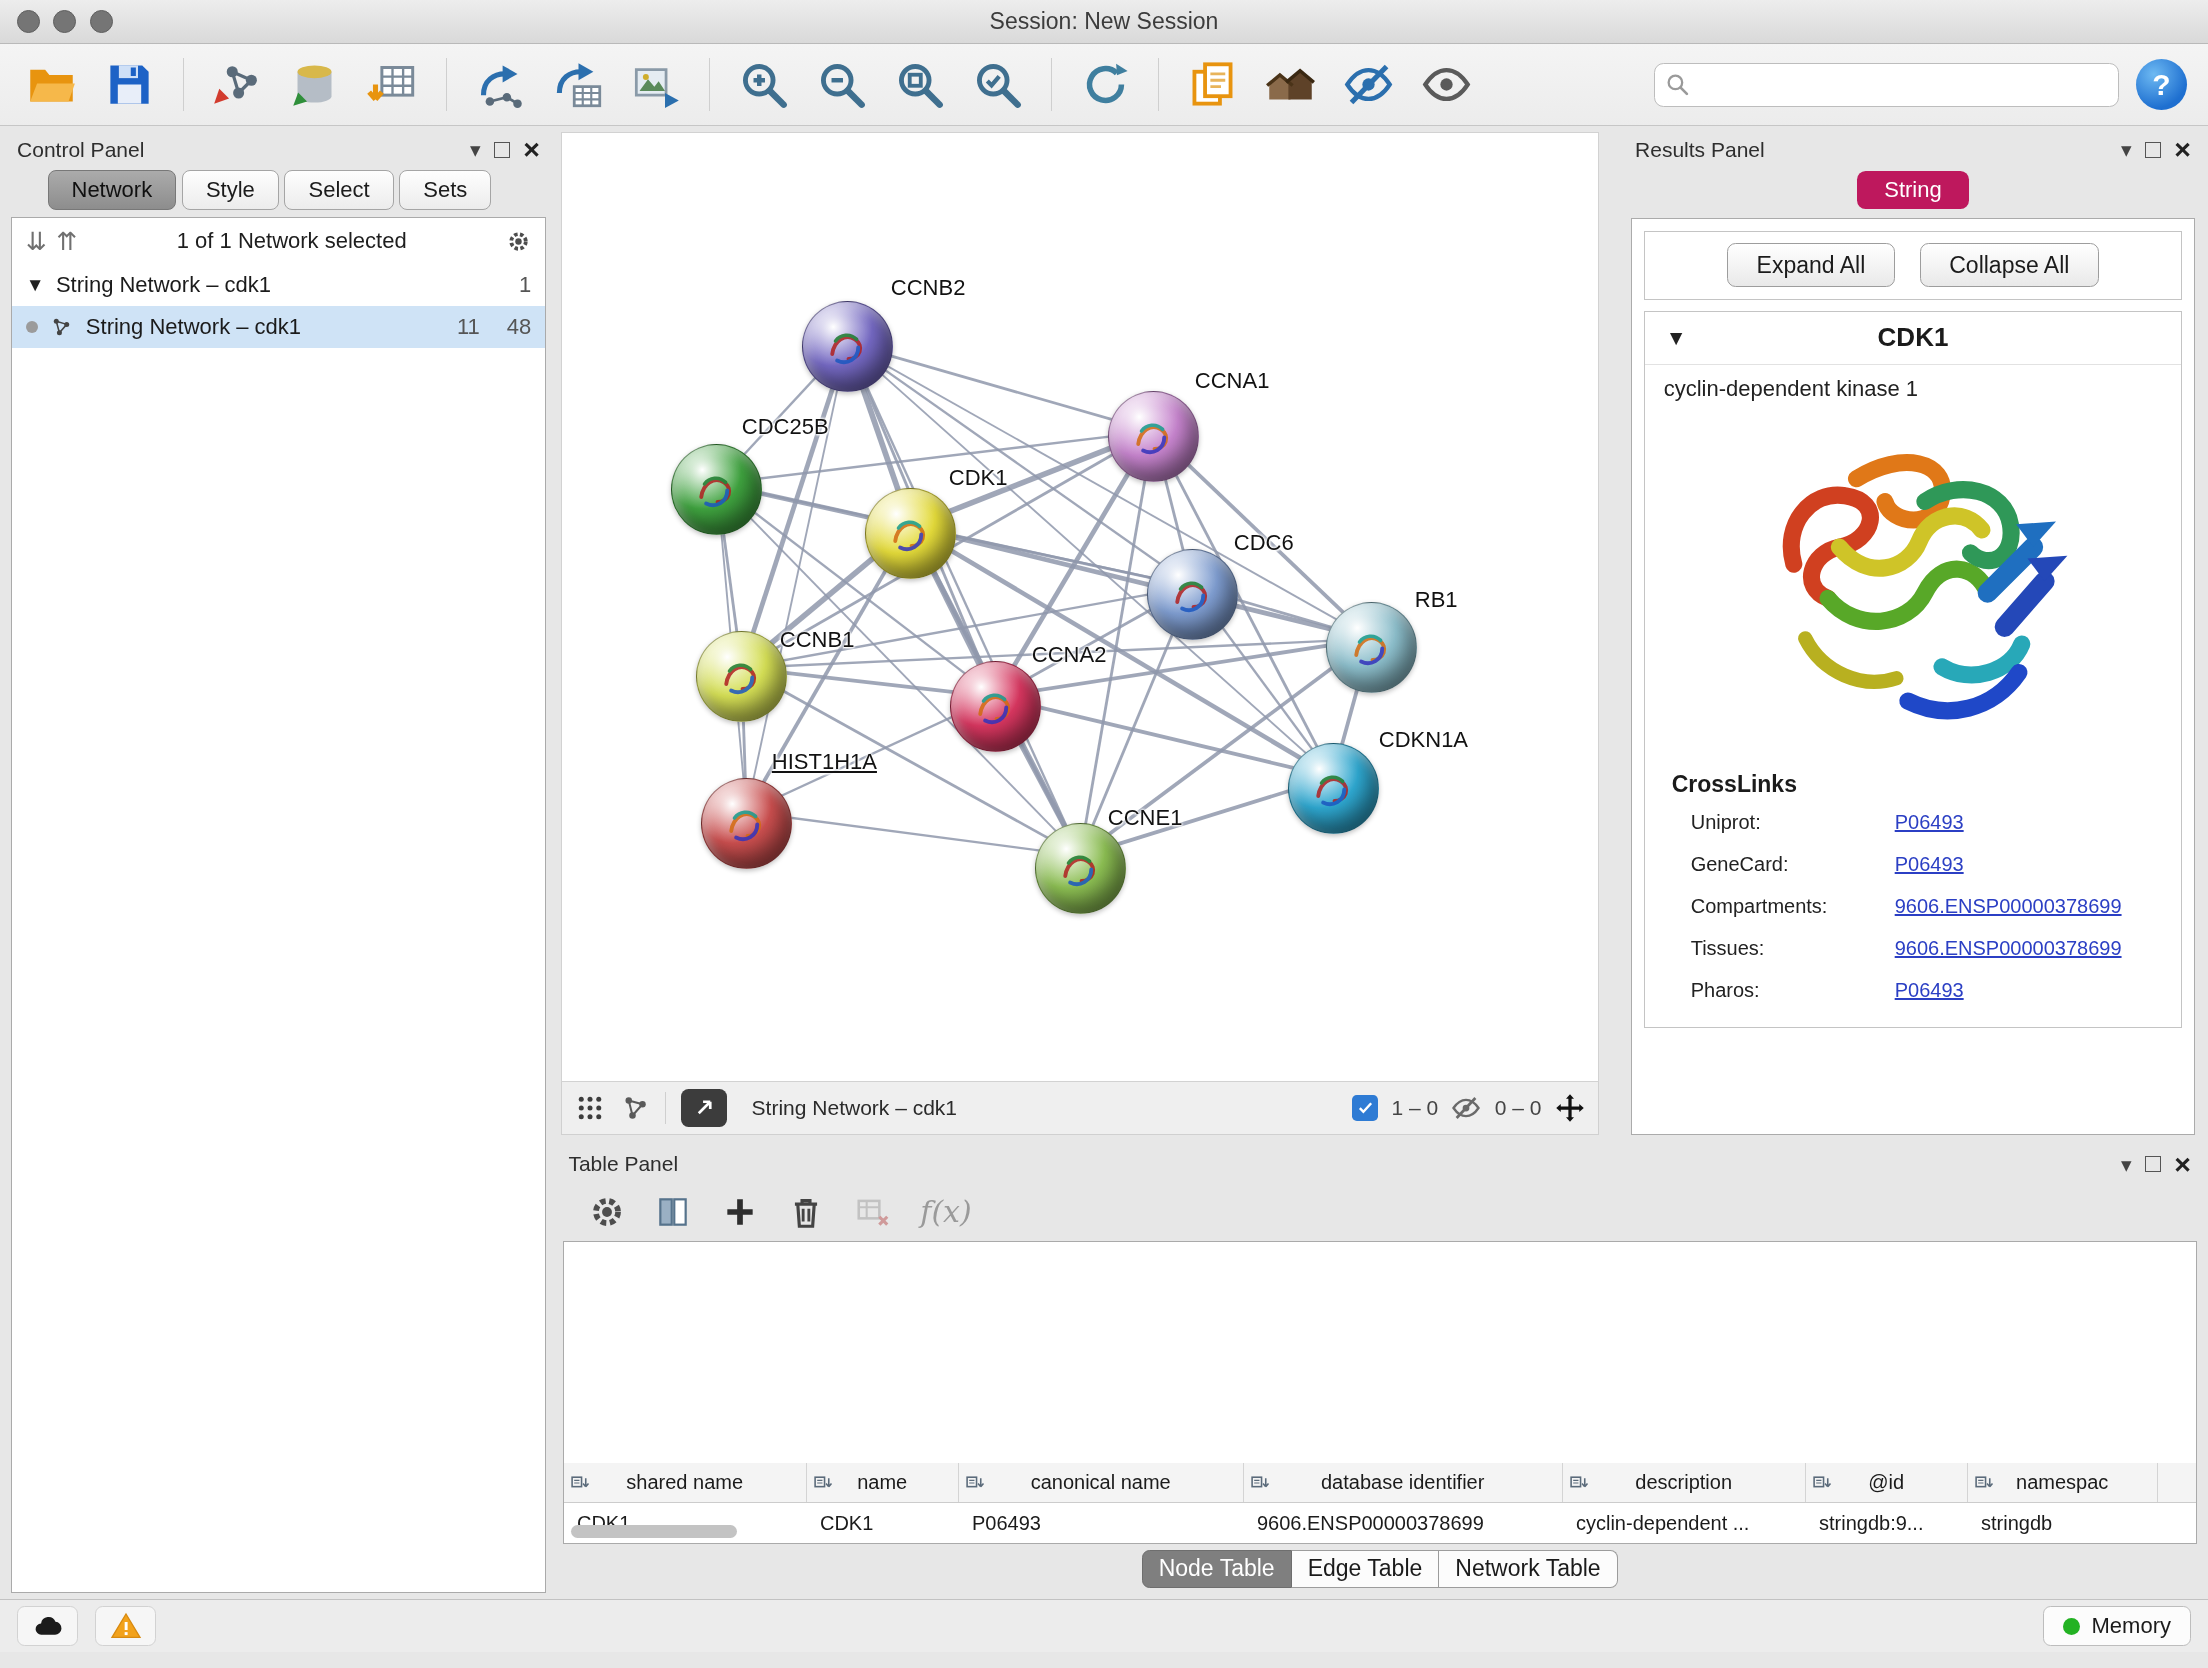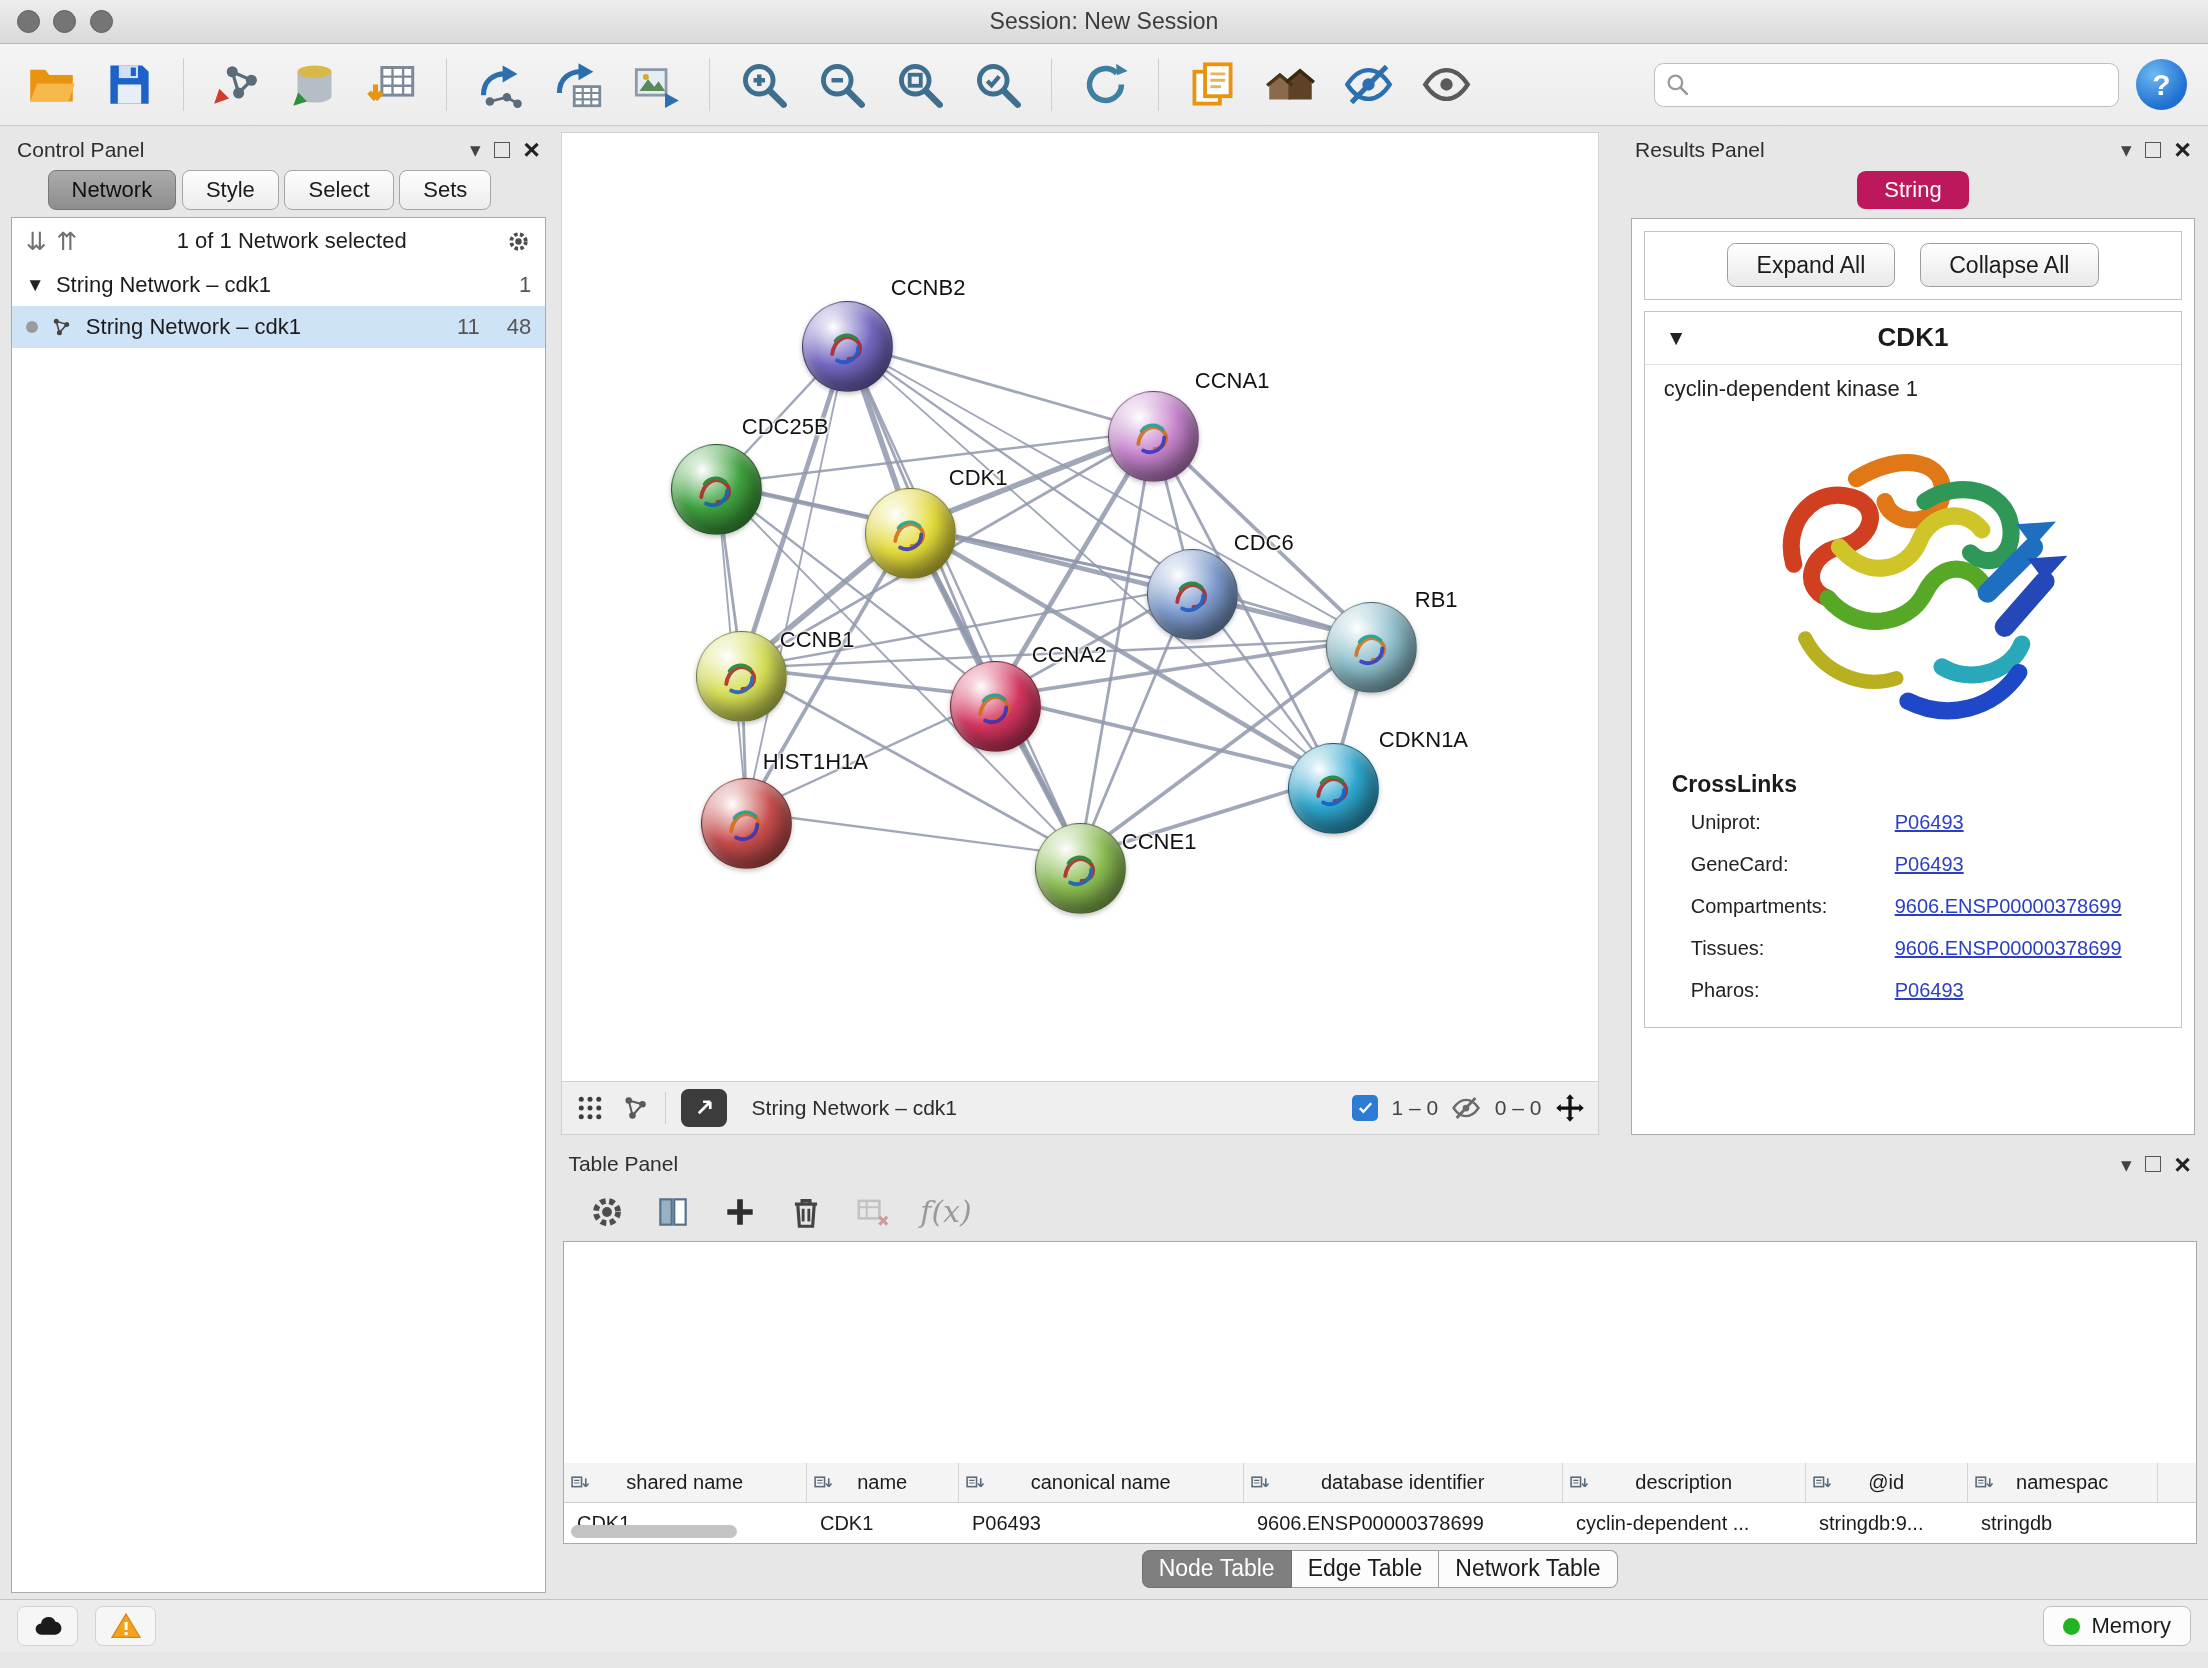--- a/index.html
+++ b/index.html
@@ -445,29 +445,29 @@
                 </svg>
               </div>
               <div class="net-label" style="left: 817px; top: 594px;">CDKN1A</div>
               <div class="net-node" style="left: 139px; top: 645px; background: radial-gradient(circle at 34% 28%, rgb(255, 255, 255) 0%, rgb(201, 78, 78) 45%, rgb(111, 43, 43) 100%);">
                 <svg viewBox="0 0 40 40" fill="none" stroke-linecap="round">
                   <path d="M10 24c1-8 8-13 14-9s3 12-4 12" stroke="#d26a10" stroke-width="2.4"></path>
                   <path d="M13 28c6 3 13-1 13-8" stroke="#3333bb" stroke-width="2.4"></path>
                   <path d="M12 16c3-4 9-5 13-1" stroke="#169a8a" stroke-width="2.2"></path>
                 </svg>
               </div>
-              <div class="net-label" style="left: 201px; top: 616px;">HIST1H1A</div>
+              <div class="net-label" style="left: 210px; top: 616px; text-decoration: underline;">HIST1H1A</div>
               <div class="net-node" style="left: 473px; top: 690px; background: radial-gradient(circle at 34% 28%, rgb(255, 255, 255) 0%, rgb(139, 189, 82) 45%, rgb(76, 104, 45) 100%);">
                 <svg viewBox="0 0 40 40" fill="none" stroke-linecap="round">
                   <path d="M10 24c1-8 8-13 14-9s3 12-4 12" stroke="#b02020" stroke-width="2.4"></path>
                   <path d="M13 28c6 3 13-1 13-8" stroke="#1b57c0" stroke-width="2.4"></path>
                   <path d="M12 16c3-4 9-5 13-1" stroke="#1c7a2c" stroke-width="2.2"></path>
                 </svg>
               </div>
-              <div class="net-label" style="left: 560px; top: 672px; margin-top: 24px;">CCNE1</div>
+              <div class="net-label" style="left: 546px; top: 672px;">CCNE1</div>
             </div>
           <div class="net-status">
             <span class="ns-ico">
                 <svg viewBox="0 0 24 24">
                   <g fill="#3d3d3d">
                     <circle cx="5" cy="5" r="2"></circle>
                     <circle cx="12" cy="5" r="2"></circle>
                     <circle cx="19" cy="5" r="2"></circle>
                     <circle cx="5" cy="12" r="2"></circle>
                     <circle cx="12" cy="12" r="2"></circle>

